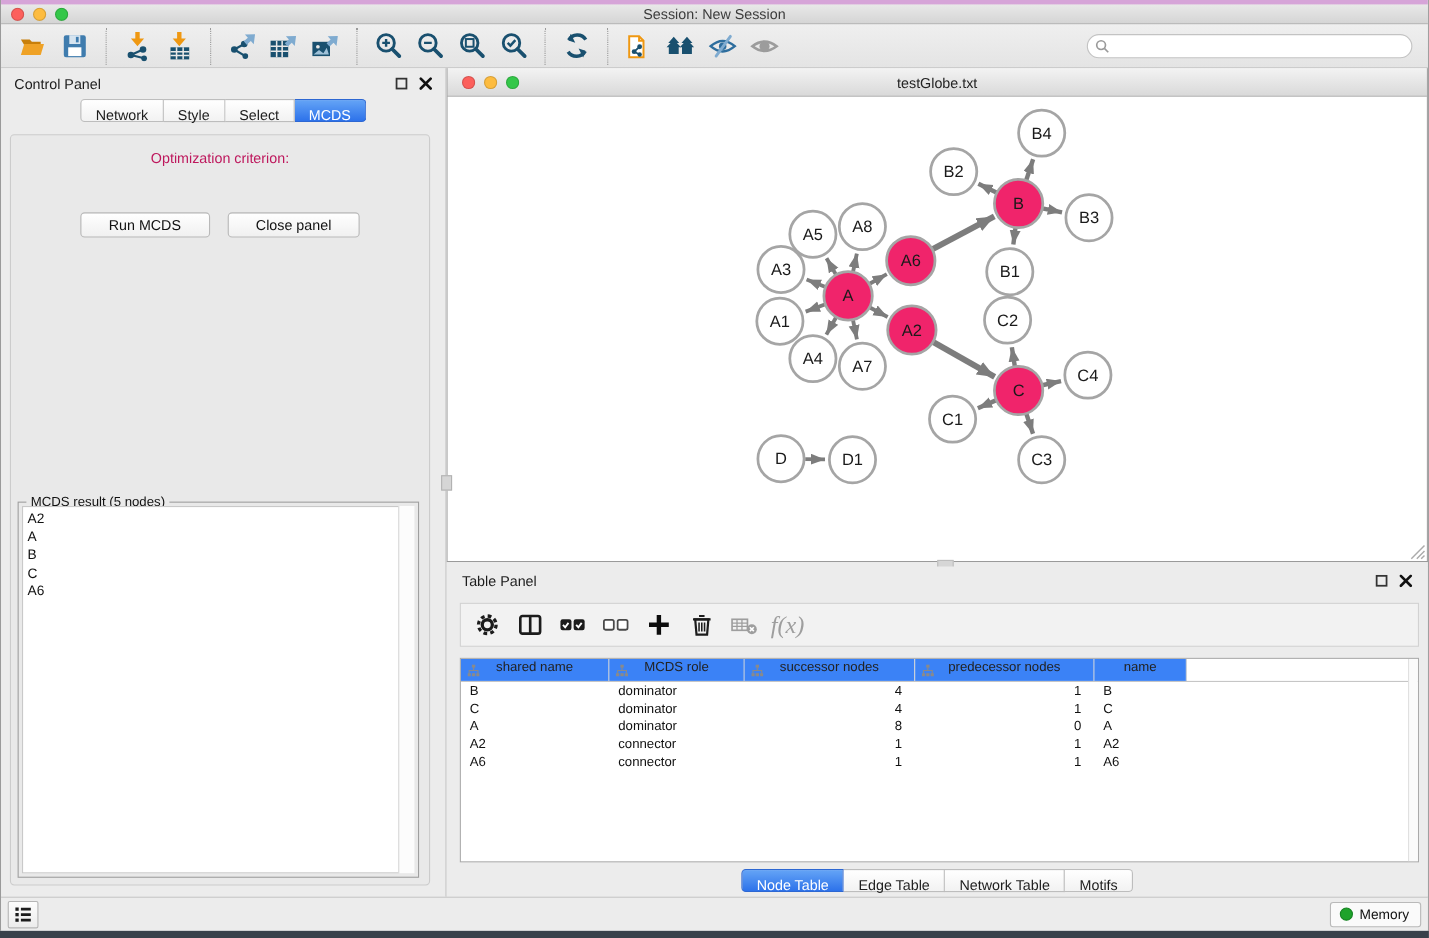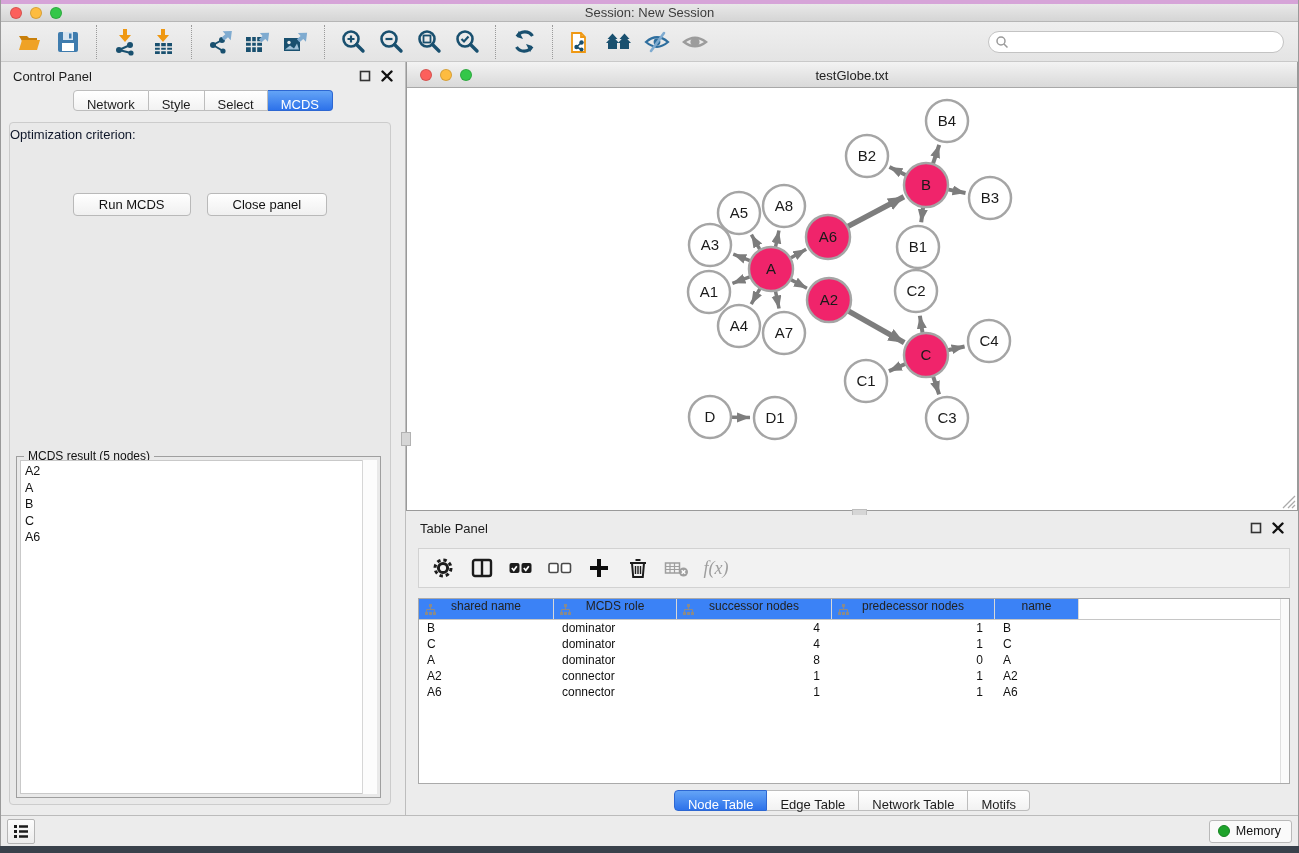--- a/index.html
+++ b/index.html
@@ -30,21 +30,21 @@
   .left { width:405px; flex:none; position:relative; background:#ECECEC; border-right:1px solid #bdbdbd; }
   .panel-head { height:28px; display:flex; align-items:center; padding:0 12px; }
   .panel-head .ph-title { font-size:13px; color:#1c1c1c; }
   .ph-icons { margin-left:auto; display:flex; gap:10px; align-items:center; }
   .seg-tabs { display:flex; justify-content:center; }
   .seg-tab { background:linear-gradient(#ffffff,#f2f2f2); border:1px solid #bdbdbd; border-left:none; padding:4px 13px; height:21px; line-height:20px; font-size:13px; color:#1d1d1d; }
   .seg-tab:first-child { border-left:1px solid #bdbdbd; border-radius:4px 0 0 4px; }
   .seg-tab:last-child { border-radius:0 4px 4px 0; }
   .seg-tab.active { background:linear-gradient(#64a4f6,#2d72ea); border-color:#2d67d2; color:#fff; }
   .cp-content { position:absolute; left:8px; right:14px; top:60px; bottom:10px; background:#e9e9e9; border:1px solid #cccccc; border-radius:4px; }
-  .opt-label { text-align:left; font-size:13px; color:#0f172a; margin-top:4px; }
+  .opt-label { text-align:center; font-size:13px; color:#be185d; margin-top:13px; }
   .select-row { position:absolute; left:34px; right:41px; top:36px; height:23px; background:#fff; border:1px solid #b9b9b9; border-radius:4px; display:flex; align-items:center; }
   .select-row .sel-text { flex:1; font-size:13px; color:#111; padding-left:8px; white-space:nowrap; overflow:hidden; }
   .stepper { width:19px; height:21px; border-radius:0 3px 3px 0; background:linear-gradient(#6fb1f8,#2f76ec); display:flex; flex-direction:column; align-items:center; justify-content:center; gap:1px; flex:none; }
   .btn-row { position:absolute; left:0; right:0; top:70px; display:flex; justify-content:center; gap:16px; }
   .push-btn { height:23px; padding:0 25px; background:linear-gradient(#ffffff,#f0f0f0); border:1px solid #b9b9b9; border-radius:4px; font-size:13px; color:#111; line-height:21px; }
   .fieldset { position:absolute; left:6px; right:9px; top:333px; bottom:6px; border:1px solid #9f9f9f; }
   .fieldset .legend { position:absolute; top:-8px; left:7px; background:#e9e9e9; padding:0 4px; font-size:12px; color:#111; }
   .result-list { position:absolute; inset:3px; background:#fff; border:1px solid #c9c9c9; font-size:12.5px; color:#111; padding:2px 0 0 4px; overflow:hidden; }
   .result-list .item { line-height:16.5px; }
   .rl-scroll { position:absolute; top:3px; bottom:3px; right:3px; width:15px; background:#fcfcfc; border-left:1px solid #d6d6d6; }
@@ -63,21 +63,21 @@
   .resize-grip { position:absolute; right:1px; bottom:1px; }
   .h-splitter { height:4px; flex:none; background:#ECECEC; position:relative; }
   .h-splitter::after { content:""; position:absolute; left:50%; top:-2px; width:13px; height:7px; background:#d6d6d6; border:1px solid #bdbdbd; }
 
   
   .table-panel { flex:1; background:#ECECEC; position:relative; min-height:0; }
   .tp-head { height:26px; display:flex; align-items:center; padding:0 14px; }
   .tp-head .ph-title { font-size:13px; color:#1c1c1c; }
   .tp-toolbar { position:absolute; left:12px; right:8px; top:33px; height:40px; background:#f2f2f2; border:1px solid #d2d2d2; display:flex; align-items:center; gap:7px; padding:0 8px; }
   .tp-btn { width:32px; height:30px; display:flex; align-items:center; justify-content:center; flex:none; }
-  .fx { font-family:"Liberation Serif", serif; font-style:italic; font-size:18px; color:#9e9e9e; }
+  .fx { font-family:"Liberation Serif", serif; font-style:italic; font-size:22px; color:#9e9e9e; }
   .dtable { position:absolute; left:12px; right:8px; top:83px; height:186px; background:#fff; border:1px solid #aaa; overflow:hidden; }
   .thead { display:flex; height:21px; border-bottom:1px solid #c6c6c6; font-size:12px; color:#222; }
   .th { background:#3b82f6; border-right:1px solid #d8d8d8; display:flex; justify-content:center; position:relative; flex:none; }
   .th .tree { position:absolute; left:6px; top:5px; }
   .trow { display:flex; height:16px; font-size:12px; color:#111; align-items:center; }
   .td { flex:none; white-space:nowrap; overflow:hidden; }
   .td.txt { padding-left:8px; } .td.num { text-align:right; padding-right:12px; }
   .tbl-scroll { position:absolute; top:0; bottom:0; right:0; width:9px; border-left:1px solid #e0e0e0; background:#fbfbfb; }
   .tp-tabs { position:absolute; left:0; right:0; top:275px; display:flex; justify-content:center; }
 

